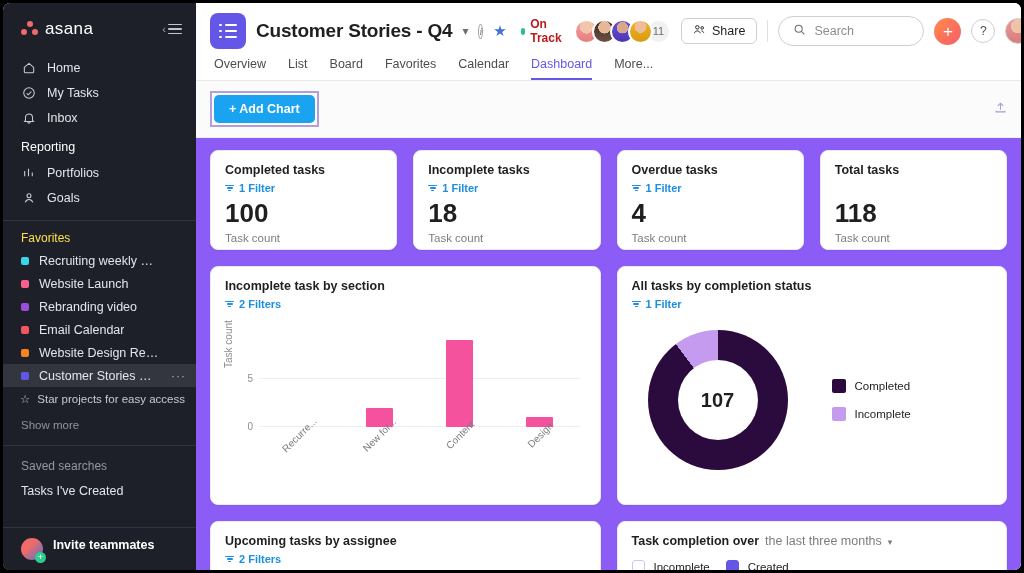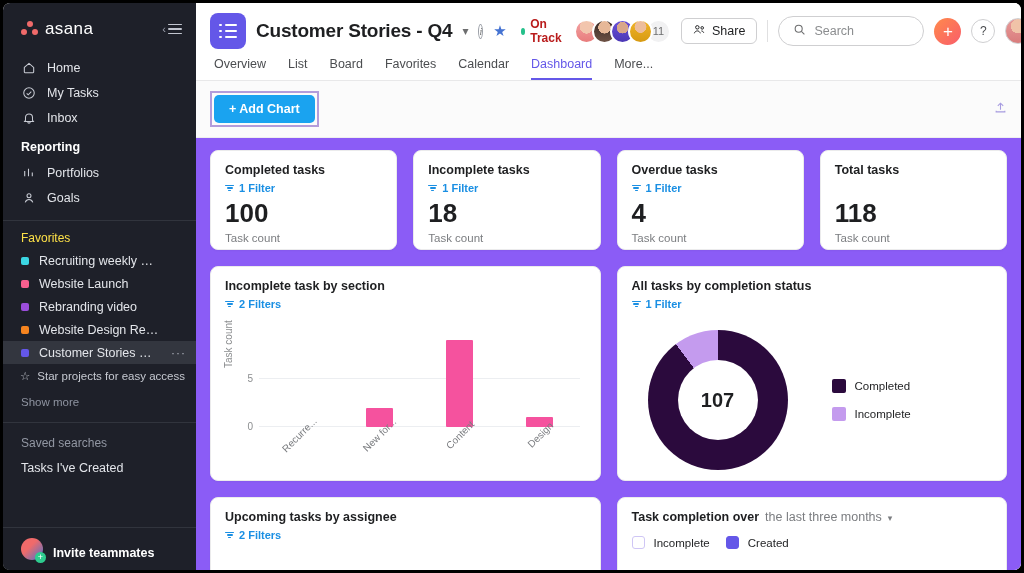--- a/index.html
+++ b/index.html
@@ -53,21 +53,21 @@
   .nav-item {
     display: flex; align-items: center; gap: 11px;
     padding: 6px 10px 6px 18px;
     font-size: 12.5px; color: #e3e5ea; cursor: pointer;
     height: 25px;
   }
   .nav-icon { width: 15px; height: 15px; flex: 0 0 15px; display: flex; align-items: center; justify-content: center; }
   .nav-icon svg { display:block; }
 
   .sec-head {
-    font-size: 12.5px; font-weight: 700; color: #fff;
+    font-size: 12.5px; font-weight: 400; color: #fff;
     padding: 10px 18px 4px 18px;
   }
   .sec-head.dim { color: #fde047; font-weight: 400; font-size: 12px; }
 
   .fav-item {
     display: flex; align-items: center; gap: 10px;
     padding: 4px 10px 4px 18px; height: 23px;
     font-size: 12.5px; color: #e3e5ea; cursor: pointer;
     position: relative;
   }
@@ -84,21 +84,21 @@
     padding: 5px 10px 5px 17px; font-size: 11.5px; color: #c6c9d1; cursor: pointer;
   }
   .show-more { padding: 8px 18px 4px; font-size: 11.5px; color: #8e93a0; cursor: pointer; }
   .sb-divider { height: 1px; background: #31343d; margin: 10px 0 0 0; }
 
   .saved-head { font-size: 12px; color: #9297a3; padding: 13px 18px 6px; }
   .saved-item { font-size: 12.5px; color: #e3e5ea; padding: 5px 18px; cursor: pointer; }
 
   .invite-row {
     position: absolute; left: 0; right: 0; bottom: 0;
-    display: flex; align-items: flex-end; gap: 10px;
+    display: flex; align-items: flex-start; gap: 10px;
     padding: 10px 18px; border-top: 1px solid #31343d;
     background: #1e2029; cursor: pointer;
   }
   .invite-av {
     width: 22px; height: 22px; border-radius: 50%;
     background: linear-gradient(135deg,#f06a6a 0%,#f06a6a 40%,#4573d2 100%);
     position: relative; flex: 0 0 22px;
   }
   .invite-av::after {
     content: "+"; position: absolute; right: -3px; bottom: -3px;
@@ -232,21 +232,21 @@
   .filter-ico { display: flex; flex-direction: column; gap: 1.4px; align-items: center; }
   .filter-ico i { display: block; background: #1a8fe3; height: 1.3px; border-radius: 1px; }
   .filter-ico i:nth-child(1){ width: 9px; }
   .filter-ico i:nth-child(2){ width: 6px; }
   .filter-ico i:nth-child(3){ width: 3px; }
   .stat-num { font-size: 26px; font-weight: 700; color: #1e1f21; margin-top: 6px; line-height: 1.05; }
   .stat-sub { font-size: 11.5px; color: #7b7d80; margin-top: 5px; }
   .stat-spacer { height: 17px; }
 
   .chart-grid { display: grid; grid-template-columns: 1fr 1fr; gap: 16px; margin-top: 16px; }
-  .chart-card { padding: 12px 14px 10px; height: 215px; position: relative; }
+  .chart-card { padding: 12px 14px 10px; height: 239px; position: relative; }
   .chart-title { font-size: 12.5px; font-weight: 700; color: #1e1f21; }
 
   
   .bar-area { position: relative; margin-top: 14px; height: 155px; }
   .y-axis-label {
     position: absolute; left: -2px; top: 44px;
     transform: rotate(-90deg); transform-origin: left top;
     font-size: 10px; color: #8b8d8f; white-space: nowrap;
   }
   .plot { position: absolute; left: 34px; right: 6px; top: 6px; bottom: 52px; }
@@ -368,20 +368,24 @@
       <span class="dot" style="background:#3bd6e3"></span>
       <span class="fav-label">Recruiting weekly me...</span>
     </div>
     <div class="fav-item">
       <span class="dot" style="background:#f95f8f"></span>
       <span class="fav-label">Website Launch</span>
     </div>
     <div class="fav-item">
       <span class="dot" style="background:#9b4ddb"></span>
       <span class="fav-label">Rebranding video</span>
+    </div>
+    <div class="fav-item">
+      <span class="dot" style="background:#f3565f"></span>
+      <span class="fav-label">Email Calendar</span>
     </div>
     <div class="fav-item">
       <span class="dot" style="background:#f6841f"></span>
       <span class="fav-label">Website Design Requ...</span>
     </div>
     <div class="fav-item active">
       <span class="dot" style="background:#6457e8"></span>
       <span class="fav-label">Customer Stories - Q4</span>
       <span class="dots3">···</span>
     </div>

